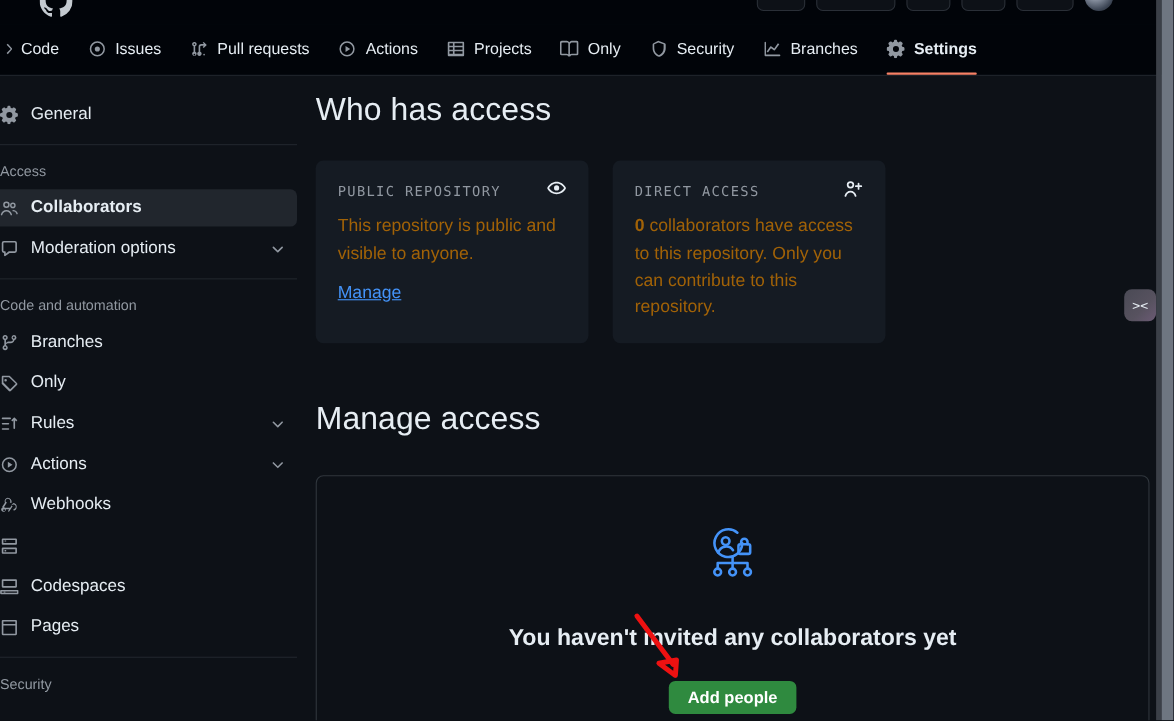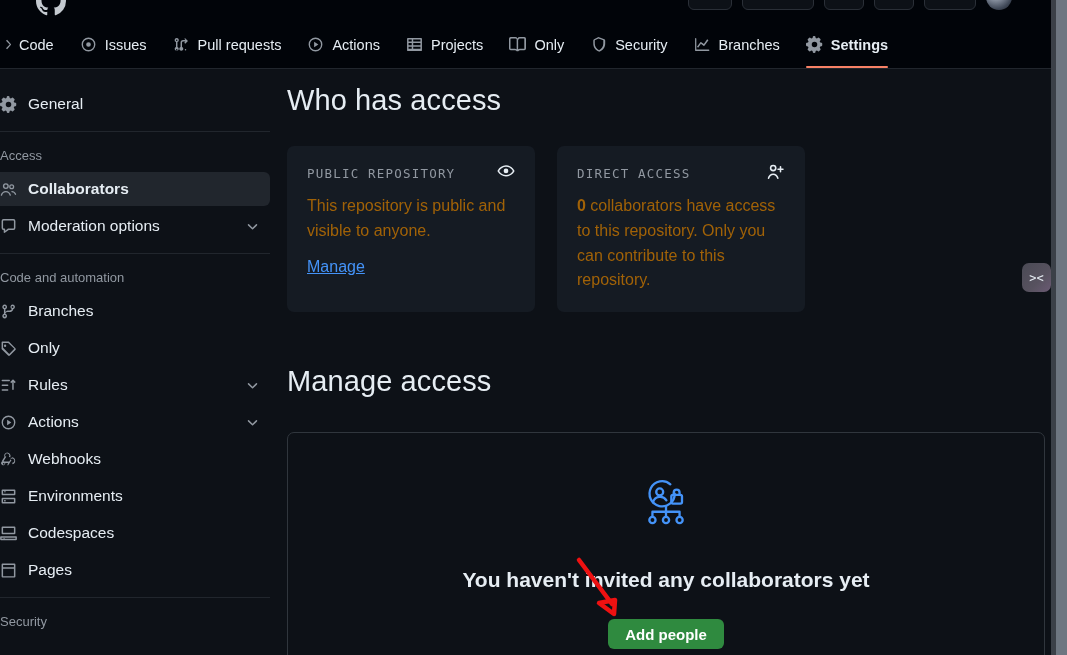--- a/index.html
+++ b/index.html
@@ -266,21 +266,20 @@
           </svg>
         </span>
         <span class="lbl">Webhooks</span>
       </div>
       <div class="side-item">
         <span class="ic">
           <svg viewBox="0 0 16 16" fill="currentColor" width="17" height="17">
             <path d="M1.5 2.3a.9.9 0 0 1 .9-.9h11.2a.9.9 0 0 1 .9.9v3.6a.9.9 0 0 1-.9.9H2.4a.9.9 0 0 1-.9-.9V2.3Zm1.4.5v2.6h10.2V2.8H2.9Zm-1.4 7.3a.9.9 0 0 1 .9-.9h11.2a.9.9 0 0 1 .9.9v3.6a.9.9 0 0 1-.9.9H2.4a.9.9 0 0 1-.9-.9v-3.6Zm1.4.5v2.6h10.2v-2.6H2.9Zm1 .6h1.4v1.4H3.9v-1.4Zm0-8.1h1.4V4H3.9V2.9Z"></path>
           </svg>
         </span>
-        <span class="lbl">Environments</span>
       </div>
       <div class="side-item">
         <span class="ic">
           <svg viewBox="0 0 16 16" fill="currentColor" width="17" height="17">
             <path d="M1.5 2.4a.9.9 0 0 1 .9-.9h11.2a.9.9 0 0 1 .9.9v5.4a.9.9 0 0 1-.9.9H2.4a.9.9 0 0 1-.9-.9V2.4Zm1.4.5v4.4h10.2V2.9H2.9ZM.8 10.6h14.4a.7.7 0 0 1 .7.7v2.2a.9.9 0 0 1-.9.9H1a.9.9 0 0 1-.9-.9v-2.2a.7.7 0 0 1 .7-.7Zm.7 1.4v1h13v-1h-13Zm1.7.2h1.4v.6H3.2v-.6Z"></path>
           </svg>
         </span>
         <span class="lbl">Codespaces</span>
       </div>
       <div class="side-item">

